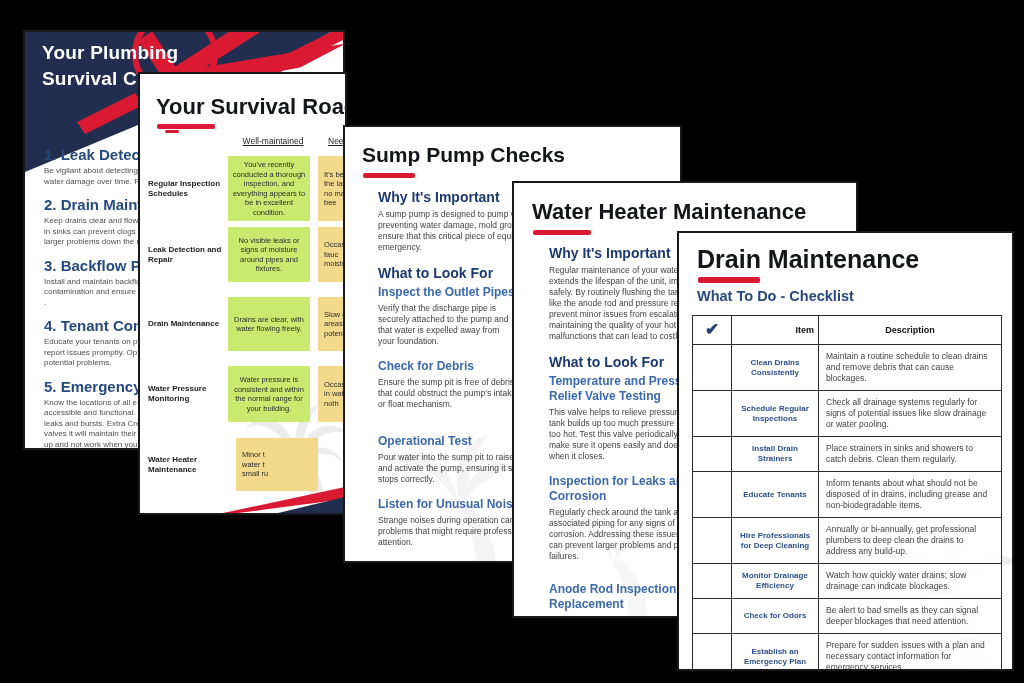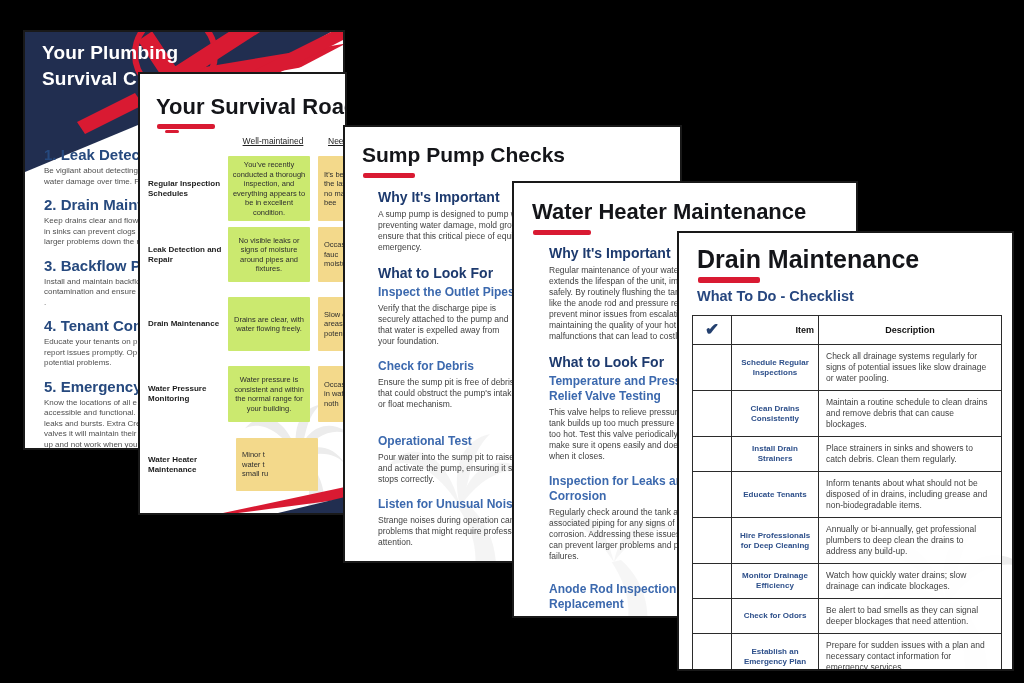--- a/index.html
+++ b/index.html
@@ -297,30 +297,30 @@
   <div class="subtitle">What To Do - Checklist</div>
   <table>
     <tbody>
         <tr>
       <th class="chk-col"><span class="chk-glyph">✔</span></th>
       <th class="item-col">Item</th>
       <th>Description</th>
     </tr>
     <tr>
       <td class="chk-col"></td>
+      <td class="item">Clean Drains Consistently</td>
+      <td class="desc">Maintain a routine schedule to clean drains and remove debris that can cause blockages.</td>
+    </tr>
+    <tr>
+      <td class="chk-col"></td>
       <td class="item">Schedule Regular Inspections</td>
       <td class="desc">Check all drainage systems regularly for signs of potential issues like slow drainage or water pooling.</td>
     </tr>
     <tr>
       <td class="chk-col"></td>
-      <td class="item">Clean Drains Consistently</td>
-      <td class="desc">Maintain a routine schedule to clean drains and remove debris that can cause blockages.</td>
-    </tr>
-    <tr>
-      <td class="chk-col"></td>
       <td class="item">Install Drain Strainers</td>
       <td class="desc">Place strainers in sinks and showers to catch debris. Clean them regularly.</td>
     </tr>
     <tr>
       <td class="chk-col"></td>
       <td class="item">Educate Tenants</td>
       <td class="desc">Inform tenants about what should not be disposed of in drains, including grease and non-biodegradable items.</td>
     </tr>
     <tr>
       <td class="chk-col"></td>

